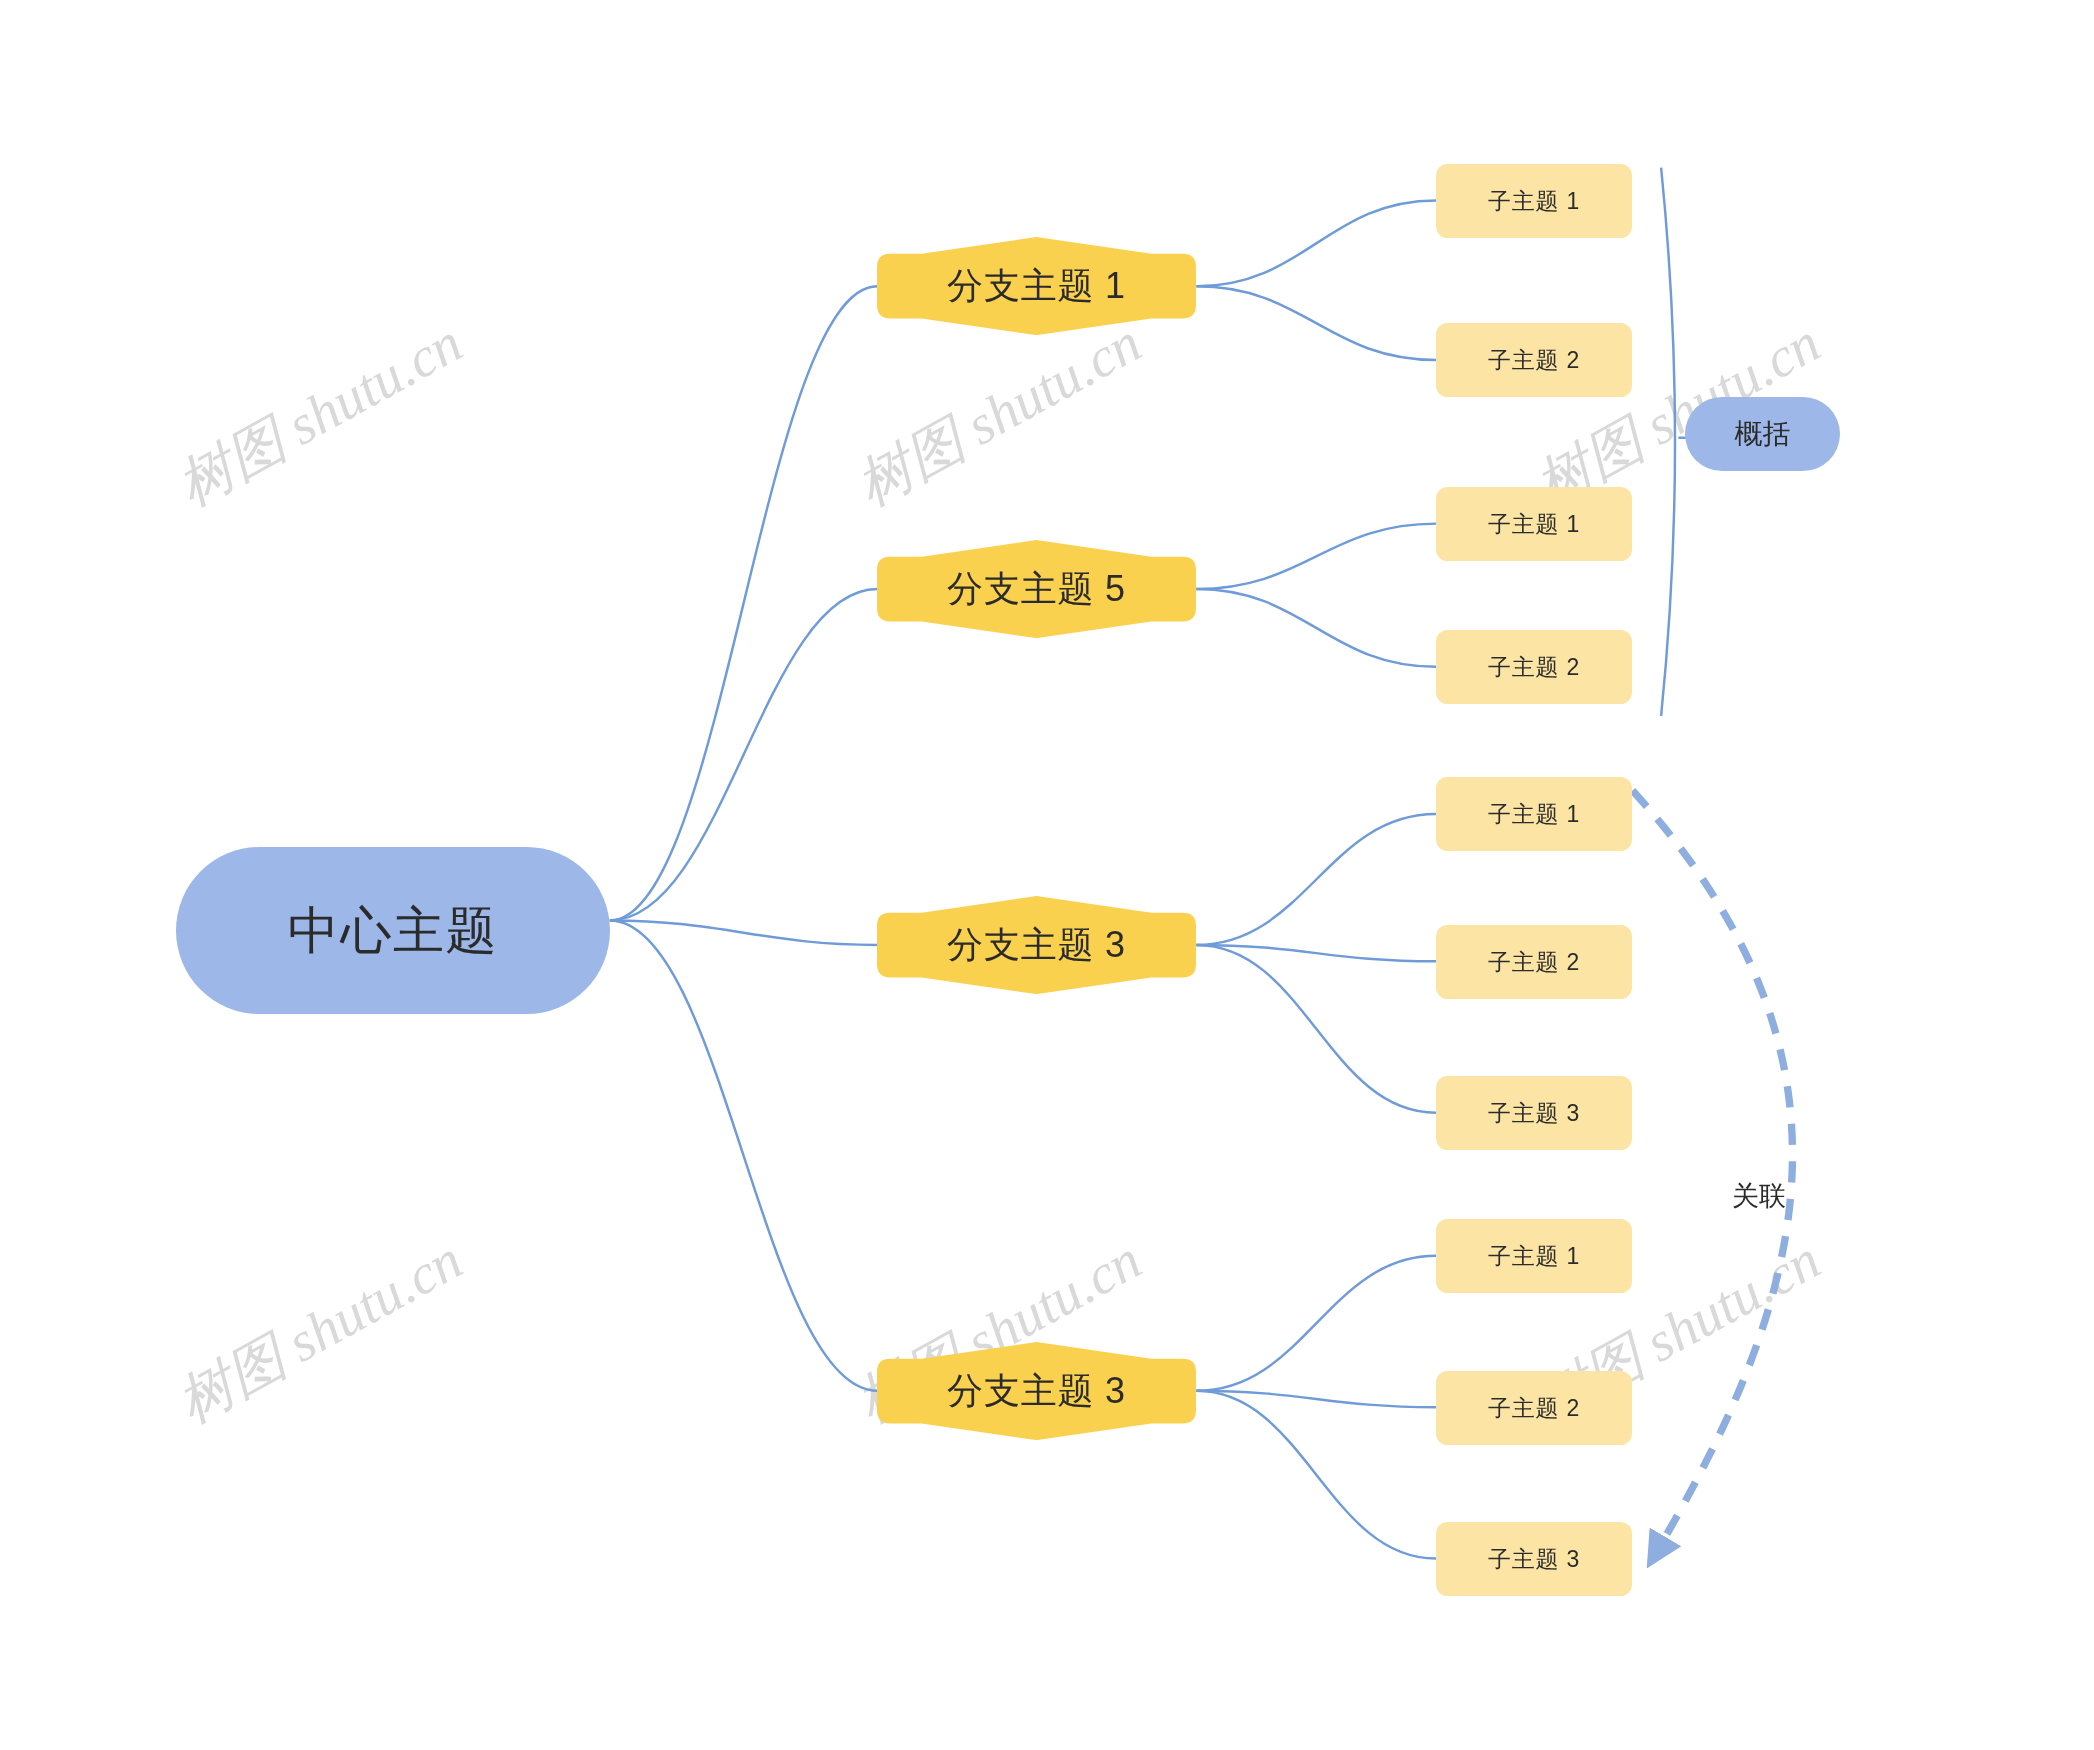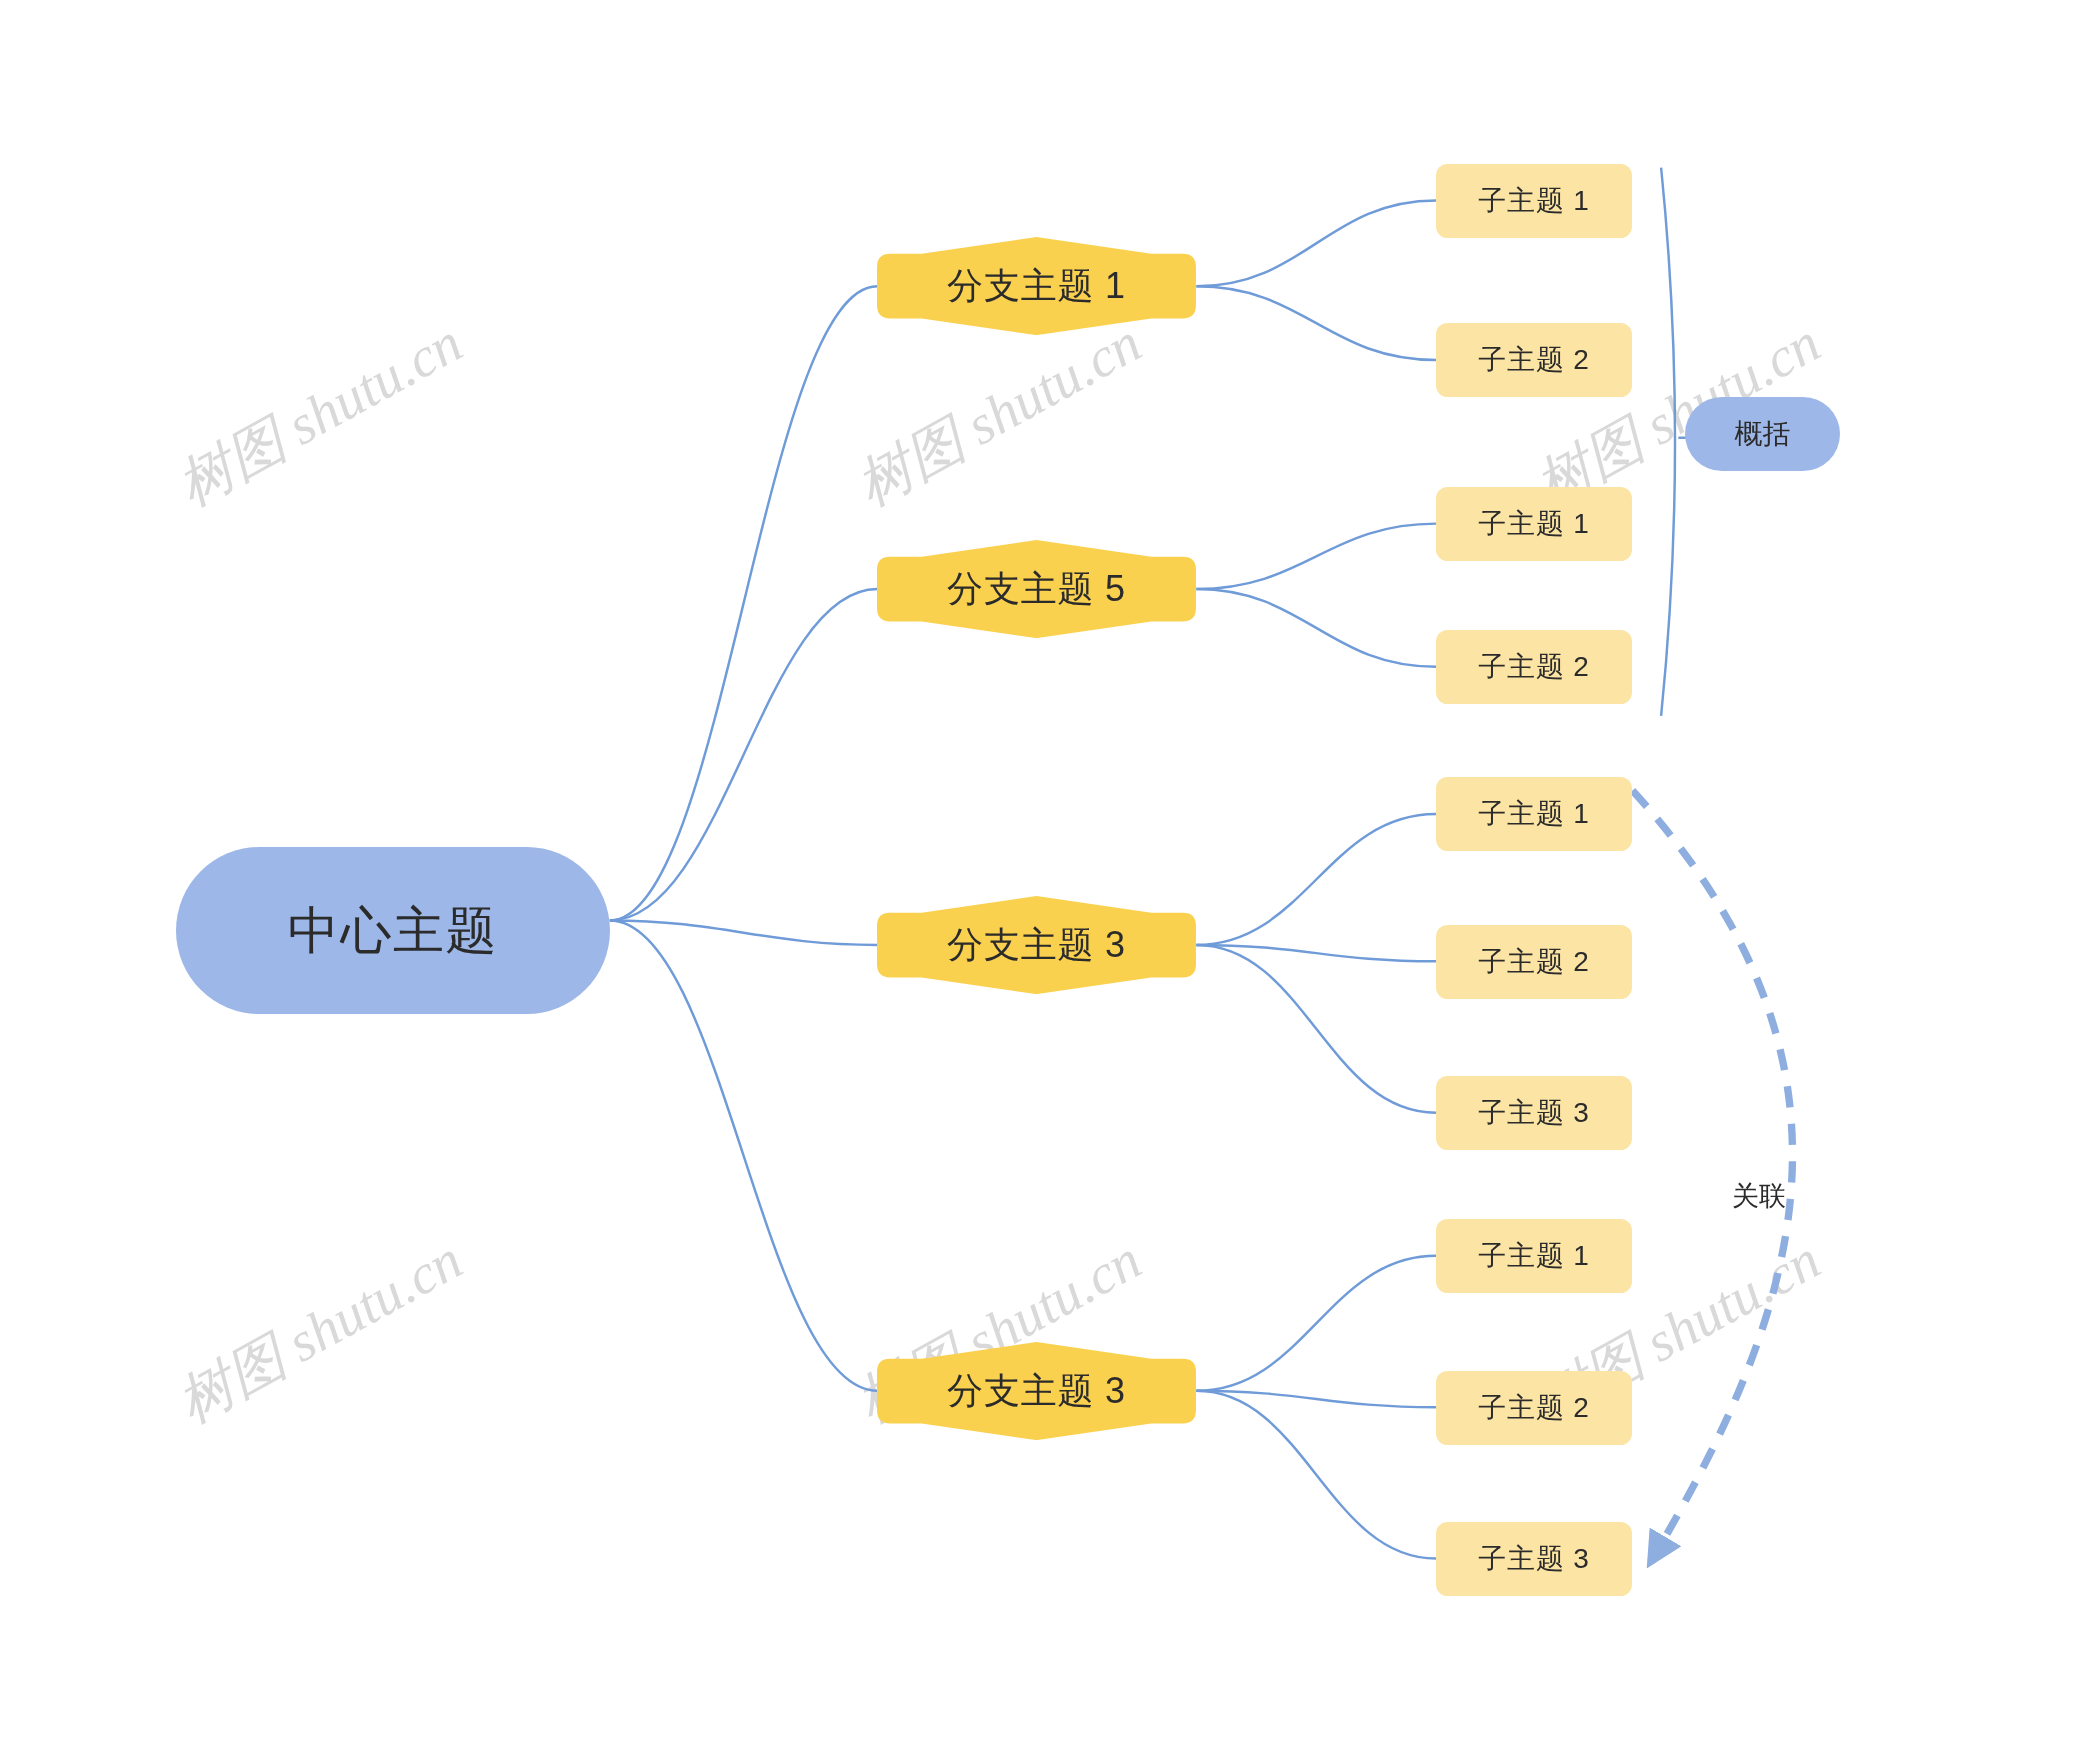--- a/index.html
+++ b/index.html
@@ -71,21 +71,21 @@
     position: absolute;
     inset: 0;
   }
   .node-branch .blabel {
     position: relative;
     z-index: 2;
     letter-spacing: 0.8px;
   }
   .node-sub {
     border-radius: 11.5px;
-    font-size: 28px;
+    font-size: 23px;
     letter-spacing: 0.8px;
   }
   
   .edge-label {
     position: absolute;
     z-index: 4;
     font-size: 27px;
     color: #2b2b2b;
     white-space: nowrap;
     margin-left: 14px;

